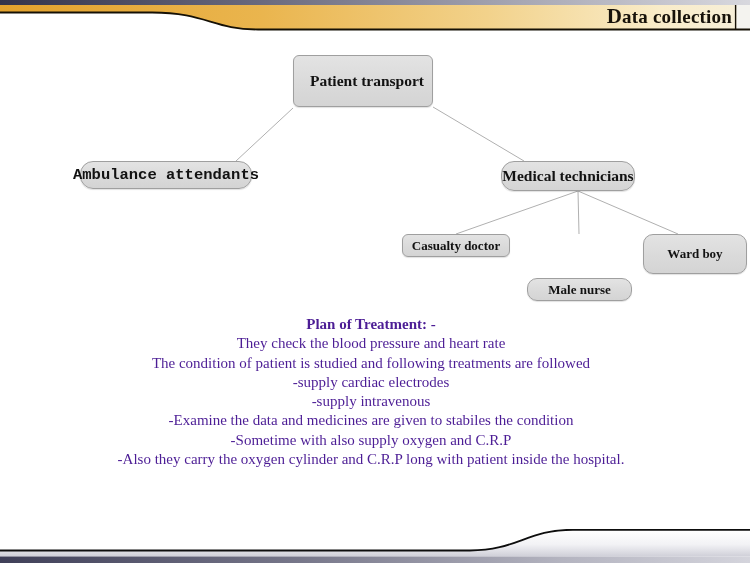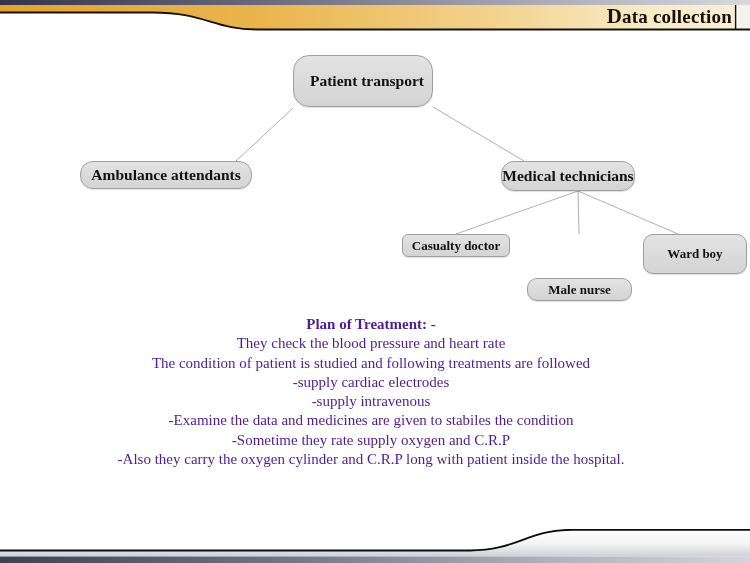--- a/index.html
+++ b/index.html
@@ -31,22 +31,22 @@
     position:absolute;
     background:linear-gradient(180deg,#e3e3e3 0%,#dadada 55%,#d4d4d4 100%);
     border:1px solid #9f9f9f;
     display:flex;align-items:center;justify-content:center;
     font-weight:bold;color:#121212;
     box-sizing:border-box;
     box-shadow:0 1px 1px rgba(0,0,0,0.12);
     text-align:center;
     white-space:nowrap;
   }
-  #node-root {left:293px;top:55px; width:140px;height:52px;border-radius:16px;font-size:15.5px;padding-left:8px;}
-  #node-amb  {left:80px; top:161px;width:172px;height:28px;border-radius:13px;font-size:15.5px;}
+  #node-root {left:293px;top:55px; width:140px;height:52px;border-radius:6px;font-size:15.5px;padding-left:8px;}
+  #node-amb  {left:80px; top:161px;width:172px;height:28px;border-radius:13px;font-size:15.5px;font-family:Liberation Mono, monospace;}
   #node-med  {left:501px;top:161px;width:134px;height:30px;border-radius:13px;font-size:15.5px;}
   #node-cas  {left:402px;top:234px;width:108px;height:23px;border-radius:6px;font-size:13px;}
   #node-nurse{left:527px;top:234px;width:105px;height:23px;border-radius:10px;font-size:13px;margin-top:44px;}
   #node-ward {left:643px;top:234px;width:104px;height:40px;border-radius:10px;font-size:13px;}
   
   #treatment-block{
     position:absolute;left:46px;top:315px;width:650px;
     color:#4c1d95;font-size:15px;line-height:19.3px;text-align:center;
   }
   #treatment-block .heading{font-weight:bold;}
@@ -99,21 +99,21 @@
   <div class="node" id="node-nurse">Male nurse</div>
   <div class="node" id="node-ward">Ward boy</div>
 
   <div id="treatment-block">
     <div class="heading">Plan of Treatment: -</div>
     <div class="line">They check the blood pressure and heart rate</div>
     <div class="line">The condition of patient is studied and following treatments are followed</div>
     <div class="line">-supply cardiac electrodes</div>
     <div class="line">-supply intravenous</div>
     <div class="line">-Examine the data and medicines are given to stabiles the condition</div>
-    <div class="line">-Sometime they rate supply oxygen and C.R.P</div>
+    <div class="line">-Sometime with also supply oxygen and C.R.P</div>
     <div class="line">-Also they carry the oxygen cylinder and C.R.P long with patient inside the hospital.</div>
   </div>
 
   <svg id="footer-band" class="band-svg" width="750" height="34" viewBox="0 0 34 34" preserveAspectRatio="none" aria-hidden="true" style="width:750px;height:34px;">
   </svg>
   <svg class="band-svg" id="footer-band2" width="750" height="34" viewBox="0 0 750 34" style="position:absolute;top:529px;left:0;" aria-hidden="true">
     <defs>
       <linearGradient id="stripBottom" x1="0" y1="0" x2="1" y2="0">
         <stop offset="0%" stop-color="#3f3f58"></stop>
         <stop offset="40%" stop-color="#77778a"></stop>

